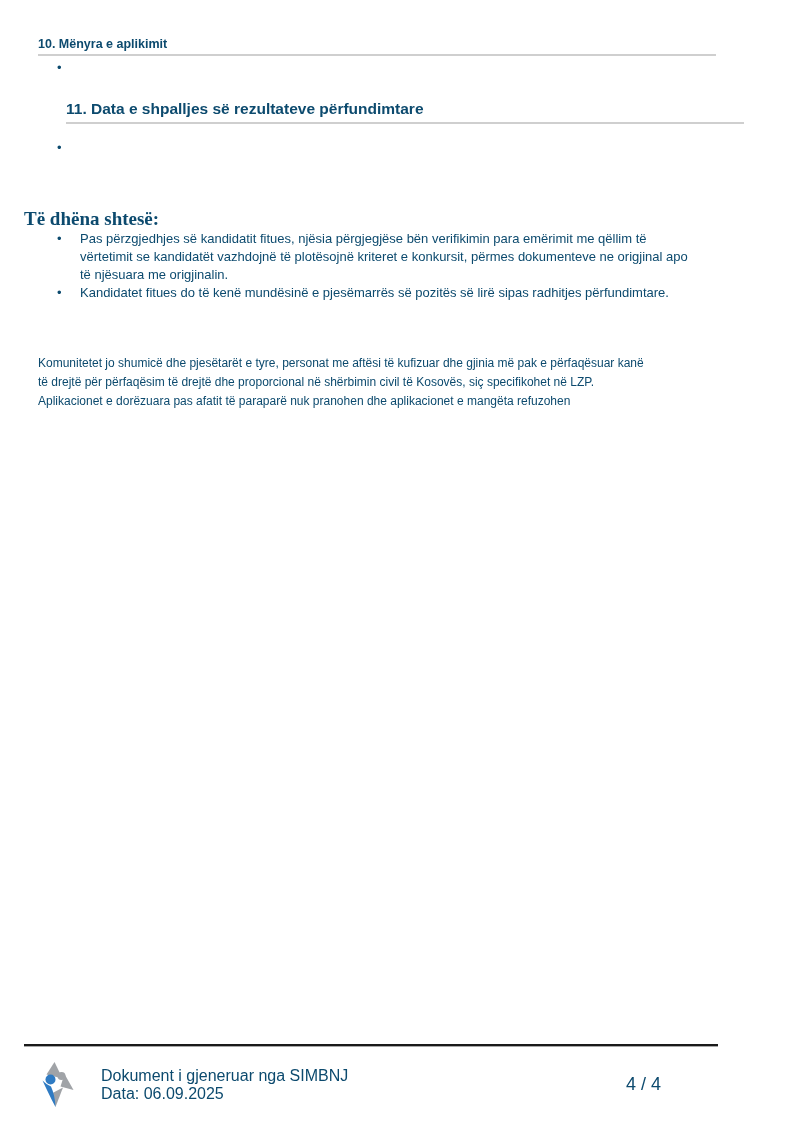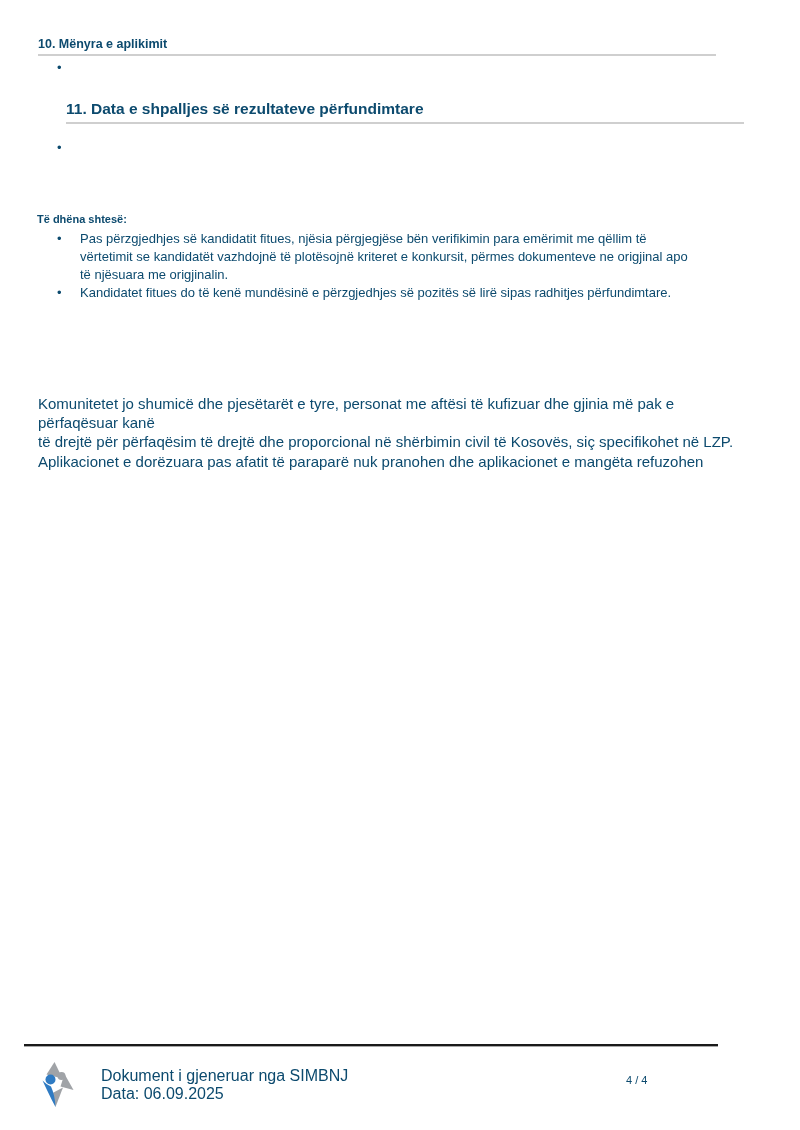--- a/index.html
+++ b/index.html
@@ -26,22 +26,22 @@
     border-bottom: 2px solid #cfcfcf;
   }
   .h-large {
     left: 38px; top: 99px; width: 678px;
     font-size: 15.5px; font-weight: bold; line-height: 19px;
     padding-bottom: 4px;
     border-bottom: 2px solid #cfcfcf;
     margin-left: 28px;
   }
   .h-extra {
-    left: 37px; top: 211px; width: 678px;
-    font-size: 11px; font-weight: bold; line-height: 16px;
+    left: 24px; top: 211px; width: 678px;
+    font-size: 19px; font-weight: bold; line-height: 16px; font-family: Liberation Serif, serif;
   }
 
   .bullet-item {
     left: 38px; width: 700px;
     padding-left: 42px;
     box-sizing: border-box;
     font-size: 13px;
     line-height: 16.5px;
   }
   .bullet-item .dot {
@@ -50,40 +50,40 @@
     font-size: 13px;
   }
   .bullet-text { white-space: pre-line; }
 
   #bullet-10 { top: 60px; }
   #bullet-11 { top: 140px; line-height: 16.8px; }
   #bullet-extra-1 { top: 230px; line-height: 18.2px; }
   #bullet-extra-2 { top: 284px; line-height: 18.2px; }
 
   .closing {
-    left: 38px; top: 394px; width: 712px;
-    font-size: 15px; line-height: 19.2px;
+    left: 38px; top: 354px; width: 712px;
+    font-size: 12px; line-height: 19.2px;
     white-space: pre-line;
   }
 
   .footer-rule {
     left: 24px; top: 1044px; width: 694px; height: 0;
     border-top: 2px solid #1a1a1a;
     border-bottom: 1px solid #a8a8a8;
   }
   .footer-logo {
     left: 38px; top: 1062px; width: 36px; height: 46px;
   }
   .footer-text {
     left: 101px; top: 1067px;
     font-size: 16px; line-height: 17.5px;
   }
   .page-num {
     left: 626px; top: 1074px;
-    font-size: 11px;
+    font-size: 18px;
     text-align: right;
   }
 </style>
 </head>
 <body>
 
 <div class="page">
 
   <div class="abs h-small">10. Mënyra e aplikimit</div>
 
@@ -101,21 +101,21 @@
 
   <div class="abs bullet-item" id="bullet-extra-1">
     <span class="dot">•</span>
     <span class="bullet-text">Pas përzgjedhjes së kandidatit fitues, njësia përgjegjëse bën verifikimin para emërimit me qëllim të
 vërtetimit se kandidatët vazhdojnë të plotësojnë kriteret e konkursit, përmes dokumenteve ne origjinal apo
 të njësuara me origjinalin.</span>
   </div>
 
   <div class="abs bullet-item" id="bullet-extra-2">
     <span class="dot">•</span>
-    <span class="bullet-text">Kandidatet fitues do të kenë mundësinë e përzgjedhjes së pozitës së lirë sipas radhitjes përfundimtare.</span>
+    <span class="bullet-text">Kandidatet fitues do të kenë mundësinë e pjesëmarrës së pozitës së lirë sipas radhitjes përfundimtare.</span>
   </div>
 
   <div class="abs closing">Komunitetet jo shumicë dhe pjesëtarët e tyre, personat me aftësi të kufizuar dhe gjinia më pak e përfaqësuar kanë
 të drejtë për përfaqësim të drejtë dhe proporcional në shërbimin civil të Kosovës, siç specifikohet në LZP.
 Aplikacionet e dorëzuara pas afatit të paraparë nuk pranohen dhe aplikacionet e mangëta refuzohen</div>
 
   <div class="abs footer-rule"></div>
 
   <div class="abs footer-logo">
     <svg width="36" height="46" viewBox="0 0 36 46" xmlns="http://www.w3.org/2000/svg" aria-hidden="true">

